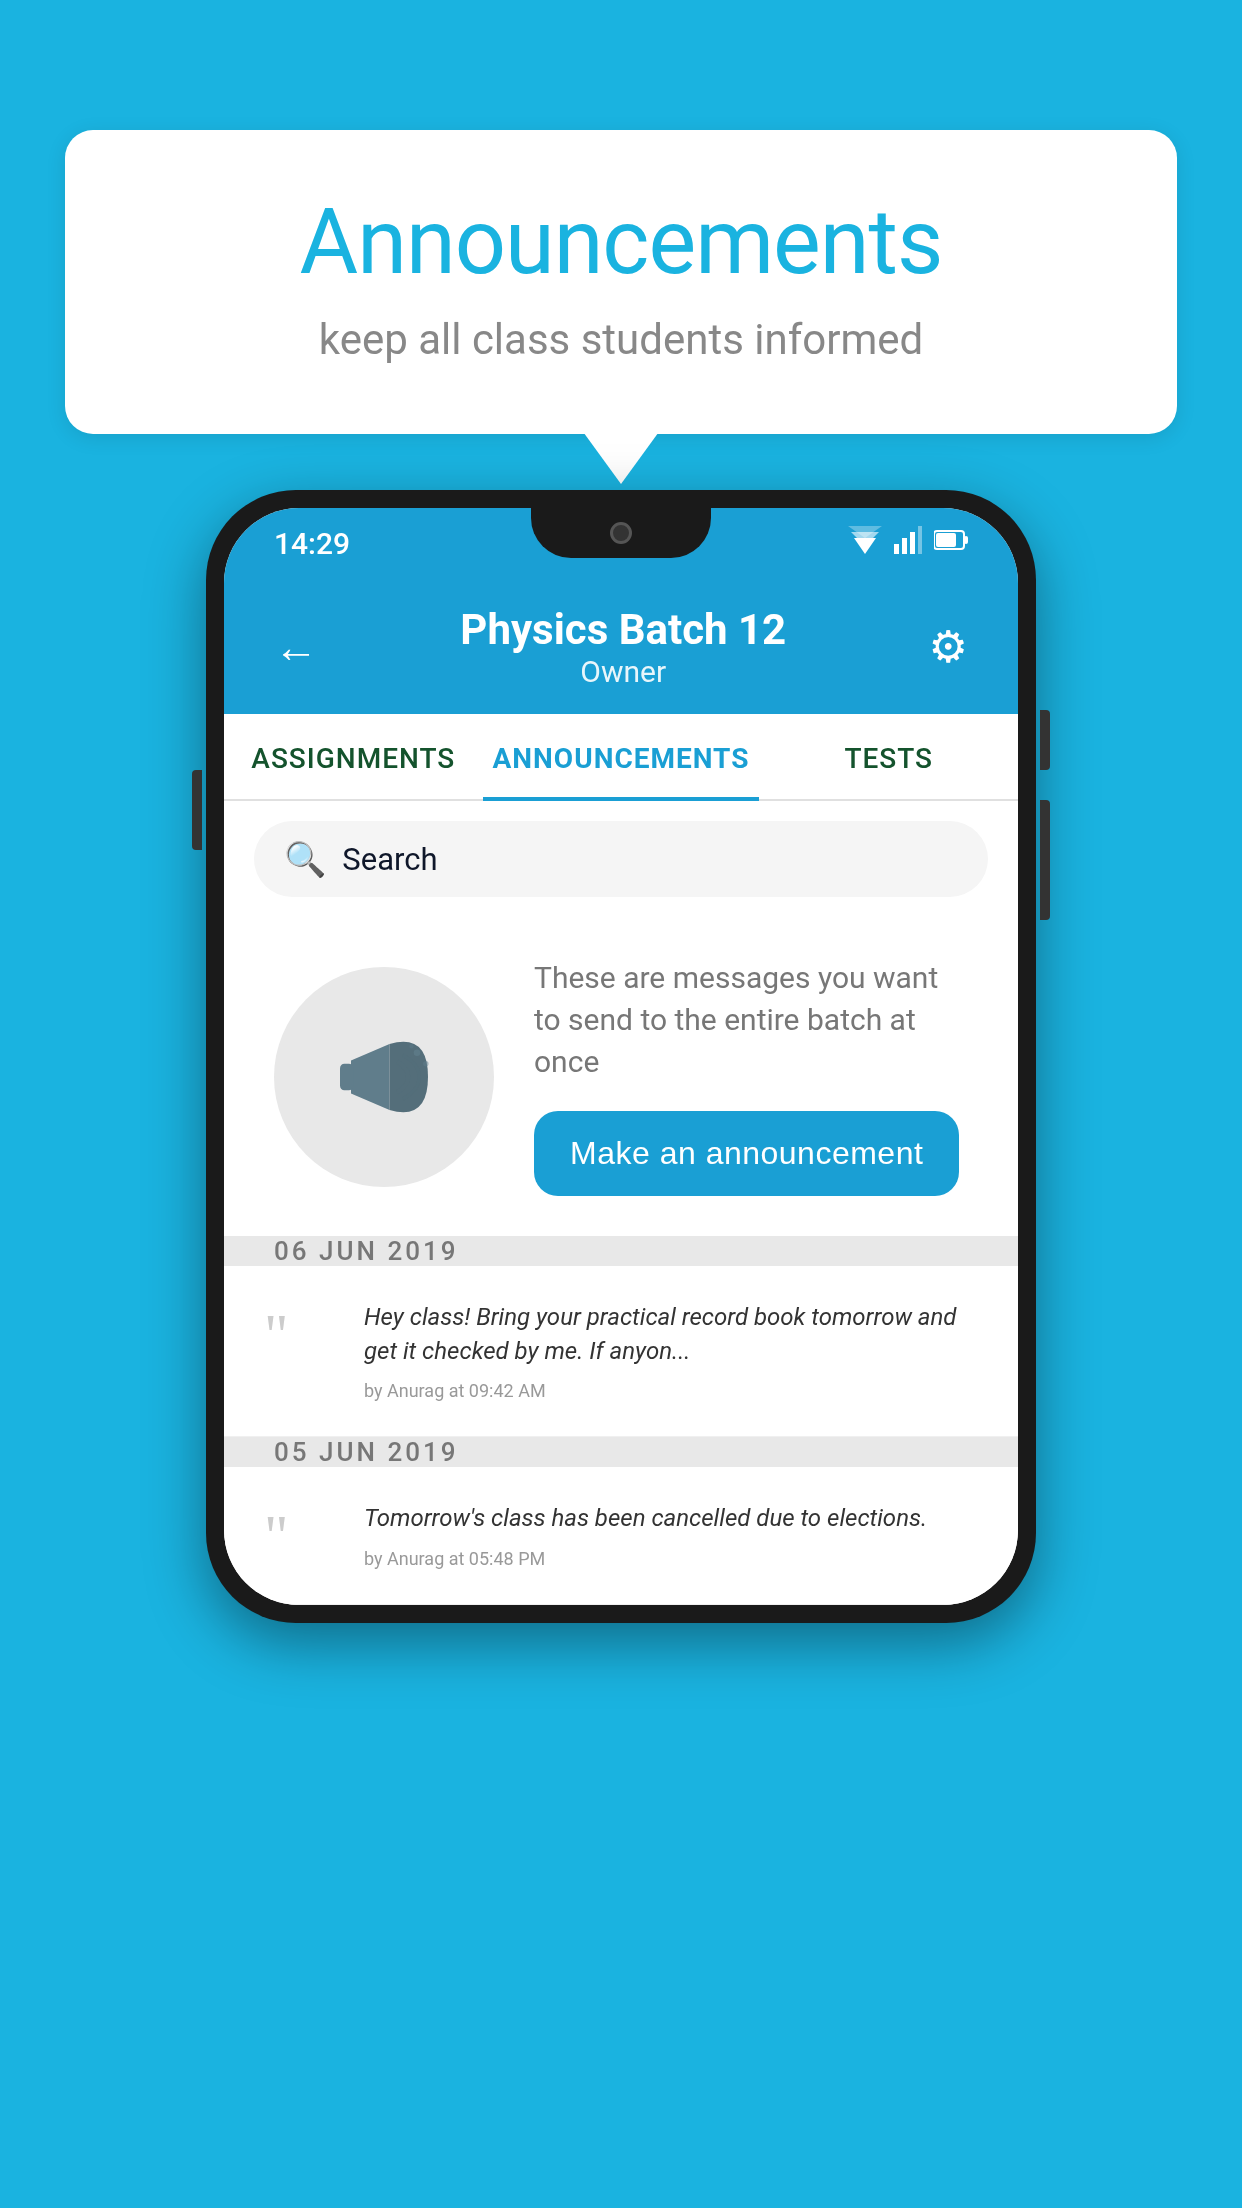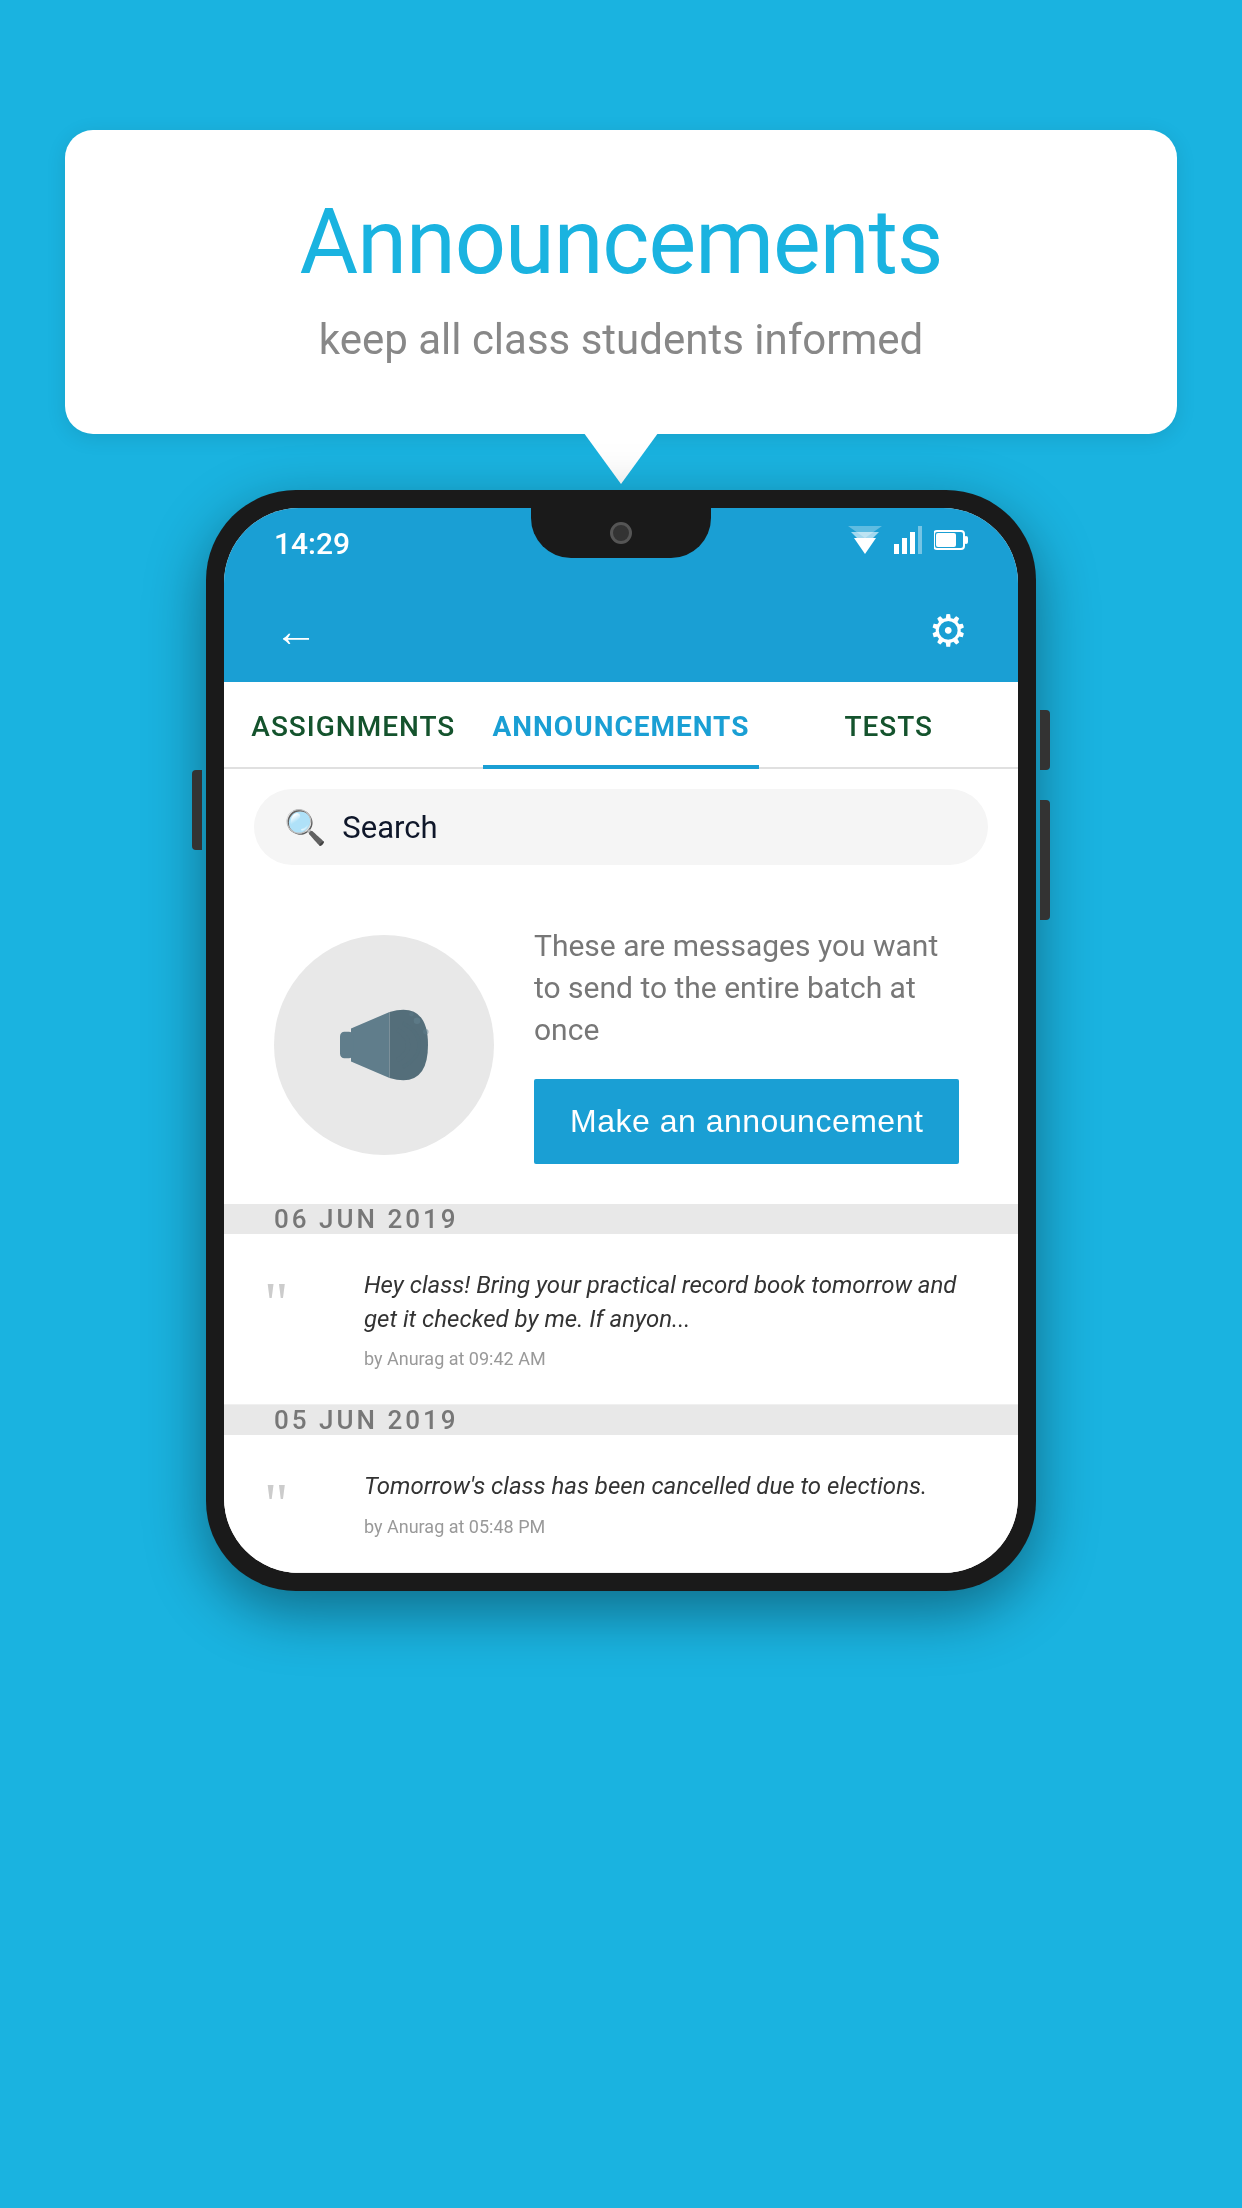--- a/index.html
+++ b/index.html
@@ -261,21 +261,21 @@
       font-size: 30px;
       color: #777;
       line-height: 1.4;
       margin-bottom: 28px;
     }
 
     .make-announcement-btn {
       background: #1a9fd4;
       color: white;
       border: none;
-      border-radius: 2px;
+      border-radius: 24px;
       padding: 24px 36px;
       font-size: 32px;
       font-weight: 500;
       cursor: pointer;
       letter-spacing: 0.5px;
     }
 
     
     .date-divider {
       background: #e8e8e8;
@@ -398,20 +398,24 @@
           <svg width="34" height="22" viewBox="0 0 34 22">
             <rect x="0" y="2" width="30" height="18" rx="3" ry="3" fill="none" stroke="white" stroke-width="2"></rect>
             <rect x="30" y="7" width="4" height="8" rx="2" fill="white"></rect>
             <rect x="2" y="4" width="20" height="14" rx="2" fill="white"></rect>
           </svg>
         </div>
       </div>
 
       <div class="app-header">
         <span class="header-back">←</span>
+        <div class="header-center">
+          <div class="header-title">Physics Batch 12</div>
+          <div class="header-subtitle">Owner</div>
+        </div>
         <span class="header-gear">⚙</span>
       </div>
 
       <div class="tabs-bar">
         <div class="tab-item">
           <span>ASSIGNMENTS</span>
         </div>
         <div class="tab-item active">
           <span>ANNOUNCEMENTS</span>
         </div>

